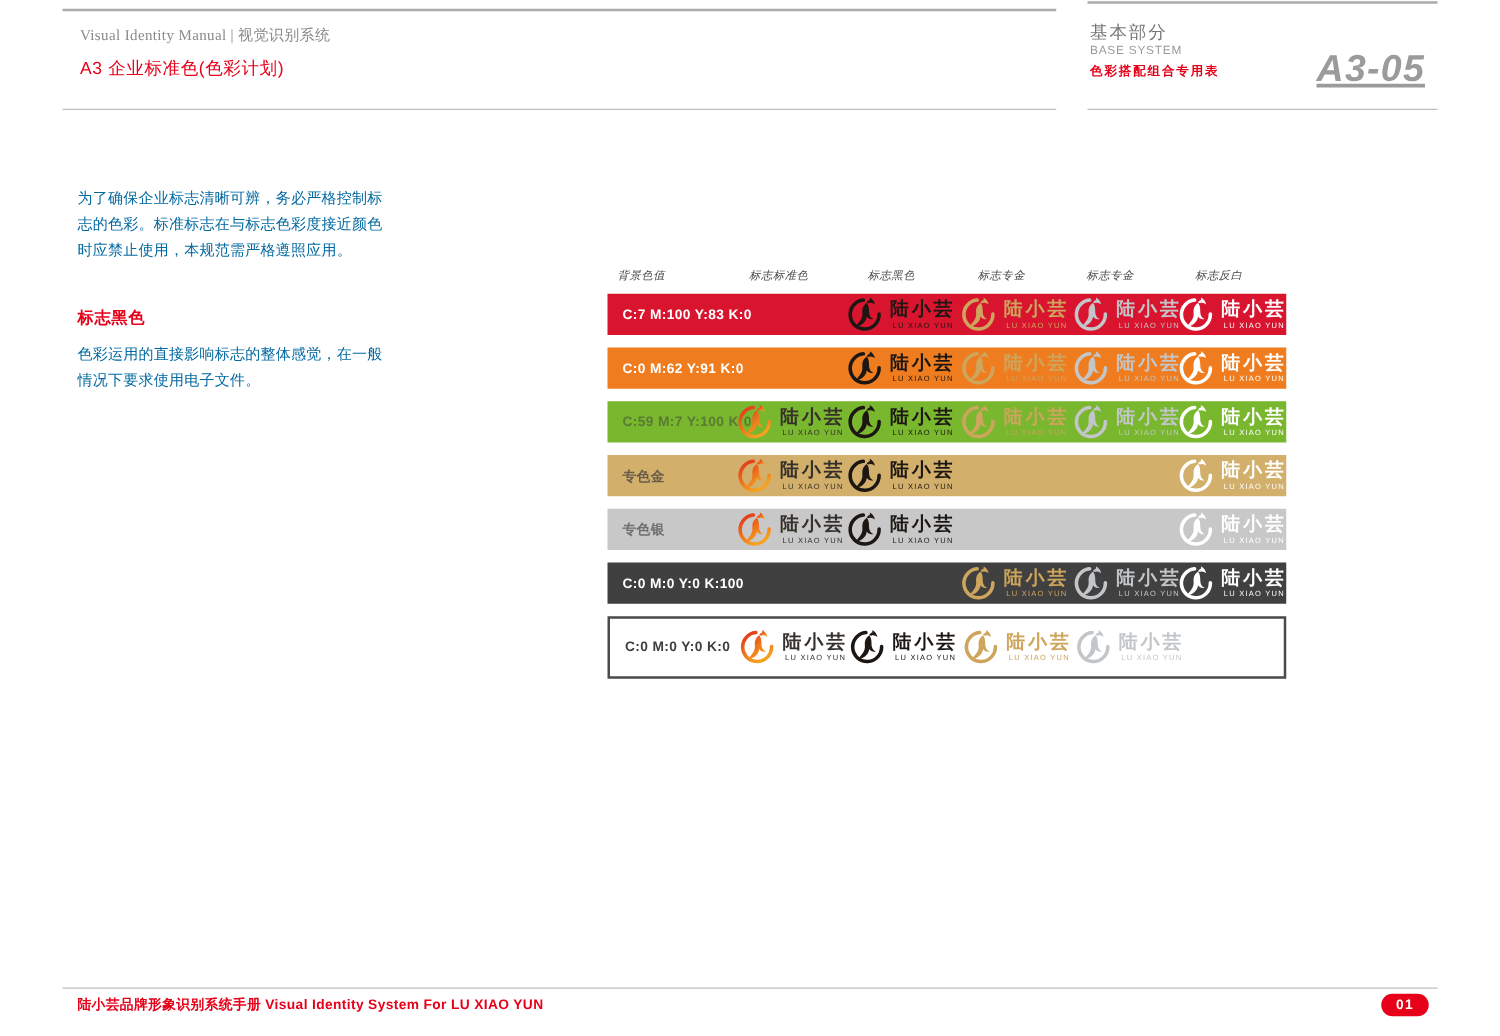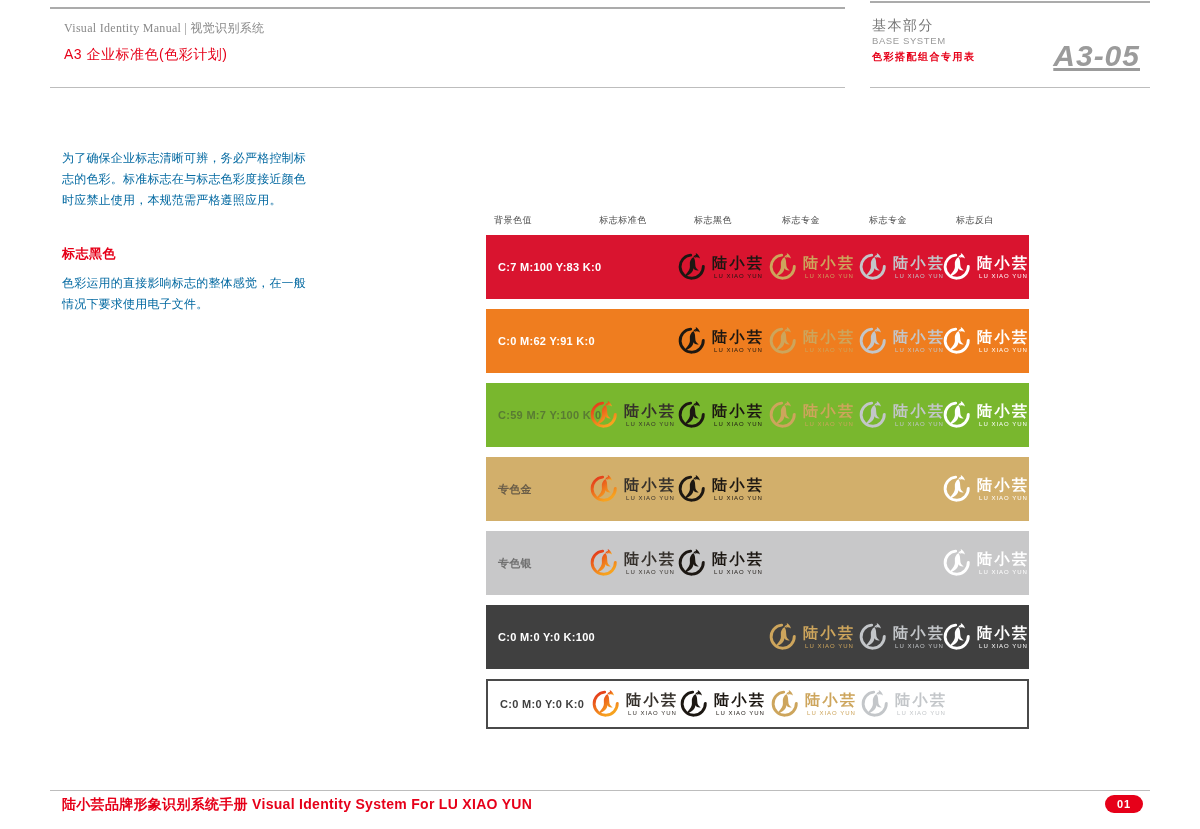--- a/index.html
+++ b/index.html
@@ -26,41 +26,41 @@
             color:#9B9B9B;letter-spacing:1px;text-decoration:underline;}
 
   
   .intro{position:absolute;left:62px;top:148px;width:246px;}
   .intro p{margin:0;font-size:12px;line-height:21px;color:#0369a1;letter-spacing:.2px;}
   .intro h3{margin:34px 0 10px 0;font-size:13px;font-weight:600;color:#E60019;letter-spacing:.5px;}
 
   
   .swatch-table{position:absolute;left:486px;top:212px;width:543px;}
   .col-headers{position:relative;height:16px;margin-bottom:7px;font-size:9px;color:#4A4A4A;}
-  .col-h{position:absolute;top:2px;transform:translateX(-50%);white-space:nowrap;letter-spacing:.5px;}
+  .col-h{position:absolute;top:2px;transform:translateX(-50%);white-space:nowrap;letter-spacing:.5px;font-style:italic;}
   .col-h.first{left:8px;transform:none;}
-  .bar{position:relative;height:64px;margin-bottom:10px;box-sizing:border-box;}
+  .bar{position:relative;height:33px;margin-bottom:10px;box-sizing:border-box;}
   .bar.bordered{border:2px solid #4A4A4A;height:50px;}
   .bar-label{position:absolute;left:12px;top:50%;transform:translateY(-50%);
              font-size:11px;font-weight:600;letter-spacing:.3px;white-space:nowrap;}
 
   
   .logo{position:absolute;top:50%;transform:translate(-50%,-50%);display:flex;align-items:center;gap:5px;}
   .logo svg{width:30px;height:30px;display:block;flex:0 0 auto;}
   .logo .ring{stroke:currentColor;fill:none;}
   .logo .bird{fill:currentColor;}
   .lcn{font-size:15px;font-weight:600;letter-spacing:2.5px;line-height:1;white-space:nowrap;}
   .len{display:flex;align-items:center;gap:2px;margin-top:3px;font-size:6px;letter-spacing:1px;
        line-height:1;white-space:nowrap;}
   .len .ln{flex:1;border-top:1px solid currentColor;opacity:.9;}
   .v-standard .ring{stroke:url(#flameGrad);}
   .v-standard .bird{fill:url(#flameGrad);}
 
   
-  .footer-text{position:absolute;left:62px;top:796px;font-size:14px;font-weight:600;
+  .footer-text{position:absolute;left:62px;top:796px;font-size:11px;font-weight:600;
                color:#E60019;letter-spacing:.3px;}
   .page-badge{position:absolute;left:1105px;top:795px;width:38px;height:18px;border-radius:9px;
               background:#E60019;color:#ffffff;font-size:11px;font-weight:700;
               display:flex;align-items:center;justify-content:center;letter-spacing:1px;}
   .grad-defs{position:absolute;width:0;height:0;overflow:hidden;}
 </style>
 </head>
 <body>
 
 <div class="page">

